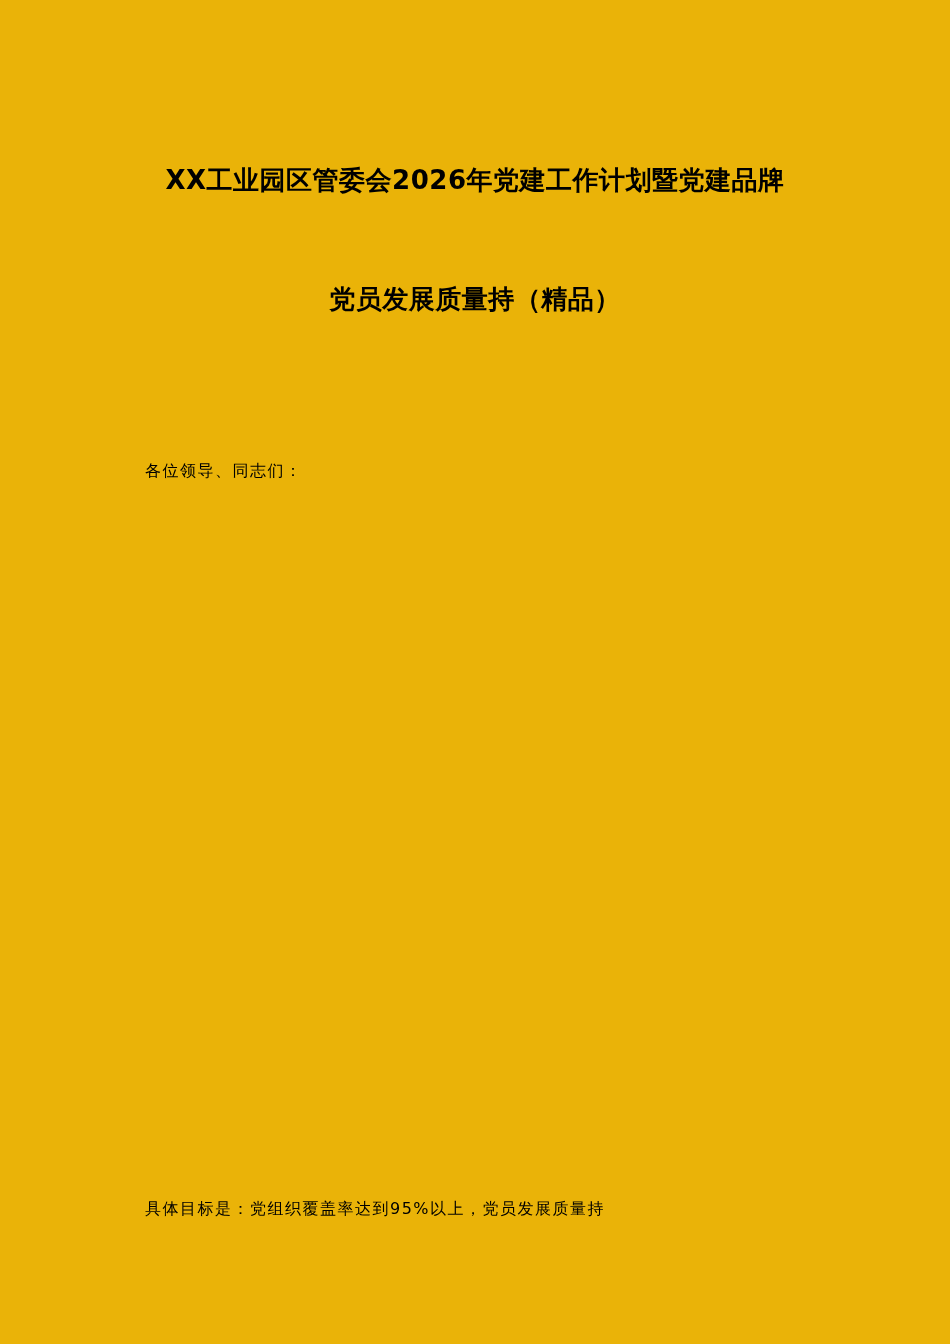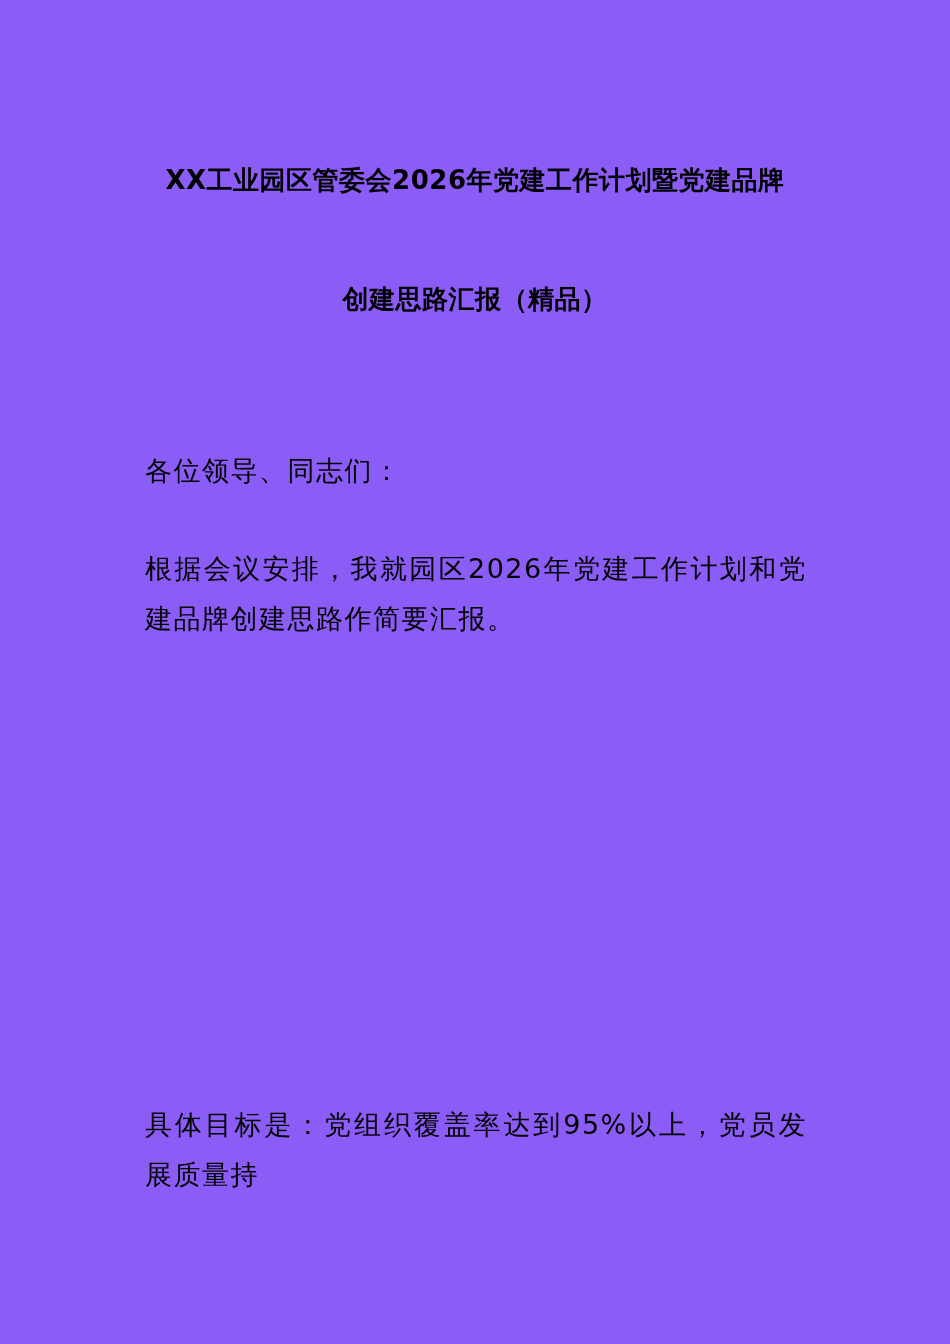--- a/index.html
+++ b/index.html
@@ -13,54 +13,53 @@
     position: relative;
     overflow: hidden;
     font-family: "DejaVu Sans", "Liberation Sans", sans-serif;
     color: #000000;
   }
   .page {
     position: absolute;
     left: 0; top: 0;
     width: 950px;
     height: 1344px;
-    background: #8b5cf6;
+    background: #eab308;
   }
   .title-line {
     position: absolute;
     left: 145px;
     width: 660px;
     text-align: center;
     font-weight: bold;
     font-size: 26px;
     line-height: 34px;
     white-space: nowrap;
     letter-spacing: 0.5px;
   }
   .title-line-1 { top: 163px; }
   .title-line-2 { top: 282px; }
 
   .para {
     position: absolute;
     left: 145px;
     width: 662px;
-    font-size: 27px;
+    font-size: 16px;
     line-height: 50px;
     text-align: justify;
     letter-spacing: 1.5px;
   }
   .p-greeting { top: 446px; }
   .p-intro { top: 544px; }
   .p-heading1 { top: 693px; }
   .p-thinking { top: 792px; }
-  .p-goals { top: 1100px; }
+  .p-goals { top: 1184px; }
 </style>
 </head>
 <body>
 
 <div class="page">
   <div class="title-line title-line-1">XX工业园区管委会2026年党建工作计划暨党建品牌</div>
-  <div class="title-line title-line-2">创建思路汇报（精品）</div>
+  <div class="title-line title-line-2">党员发展质量持（精品）</div>
 
   <div class="para p-greeting">各位领导、同志们：</div>
-  <div class="para p-intro">根据会议安排，我就园区2026年党建工作计划和党建品牌创建思路作简要汇报。</div>
   <div class="para p-goals">具体目标是：党组织覆盖率达到95%以上，党员发展质量持</div>
 </div>
 
 </body></html>

